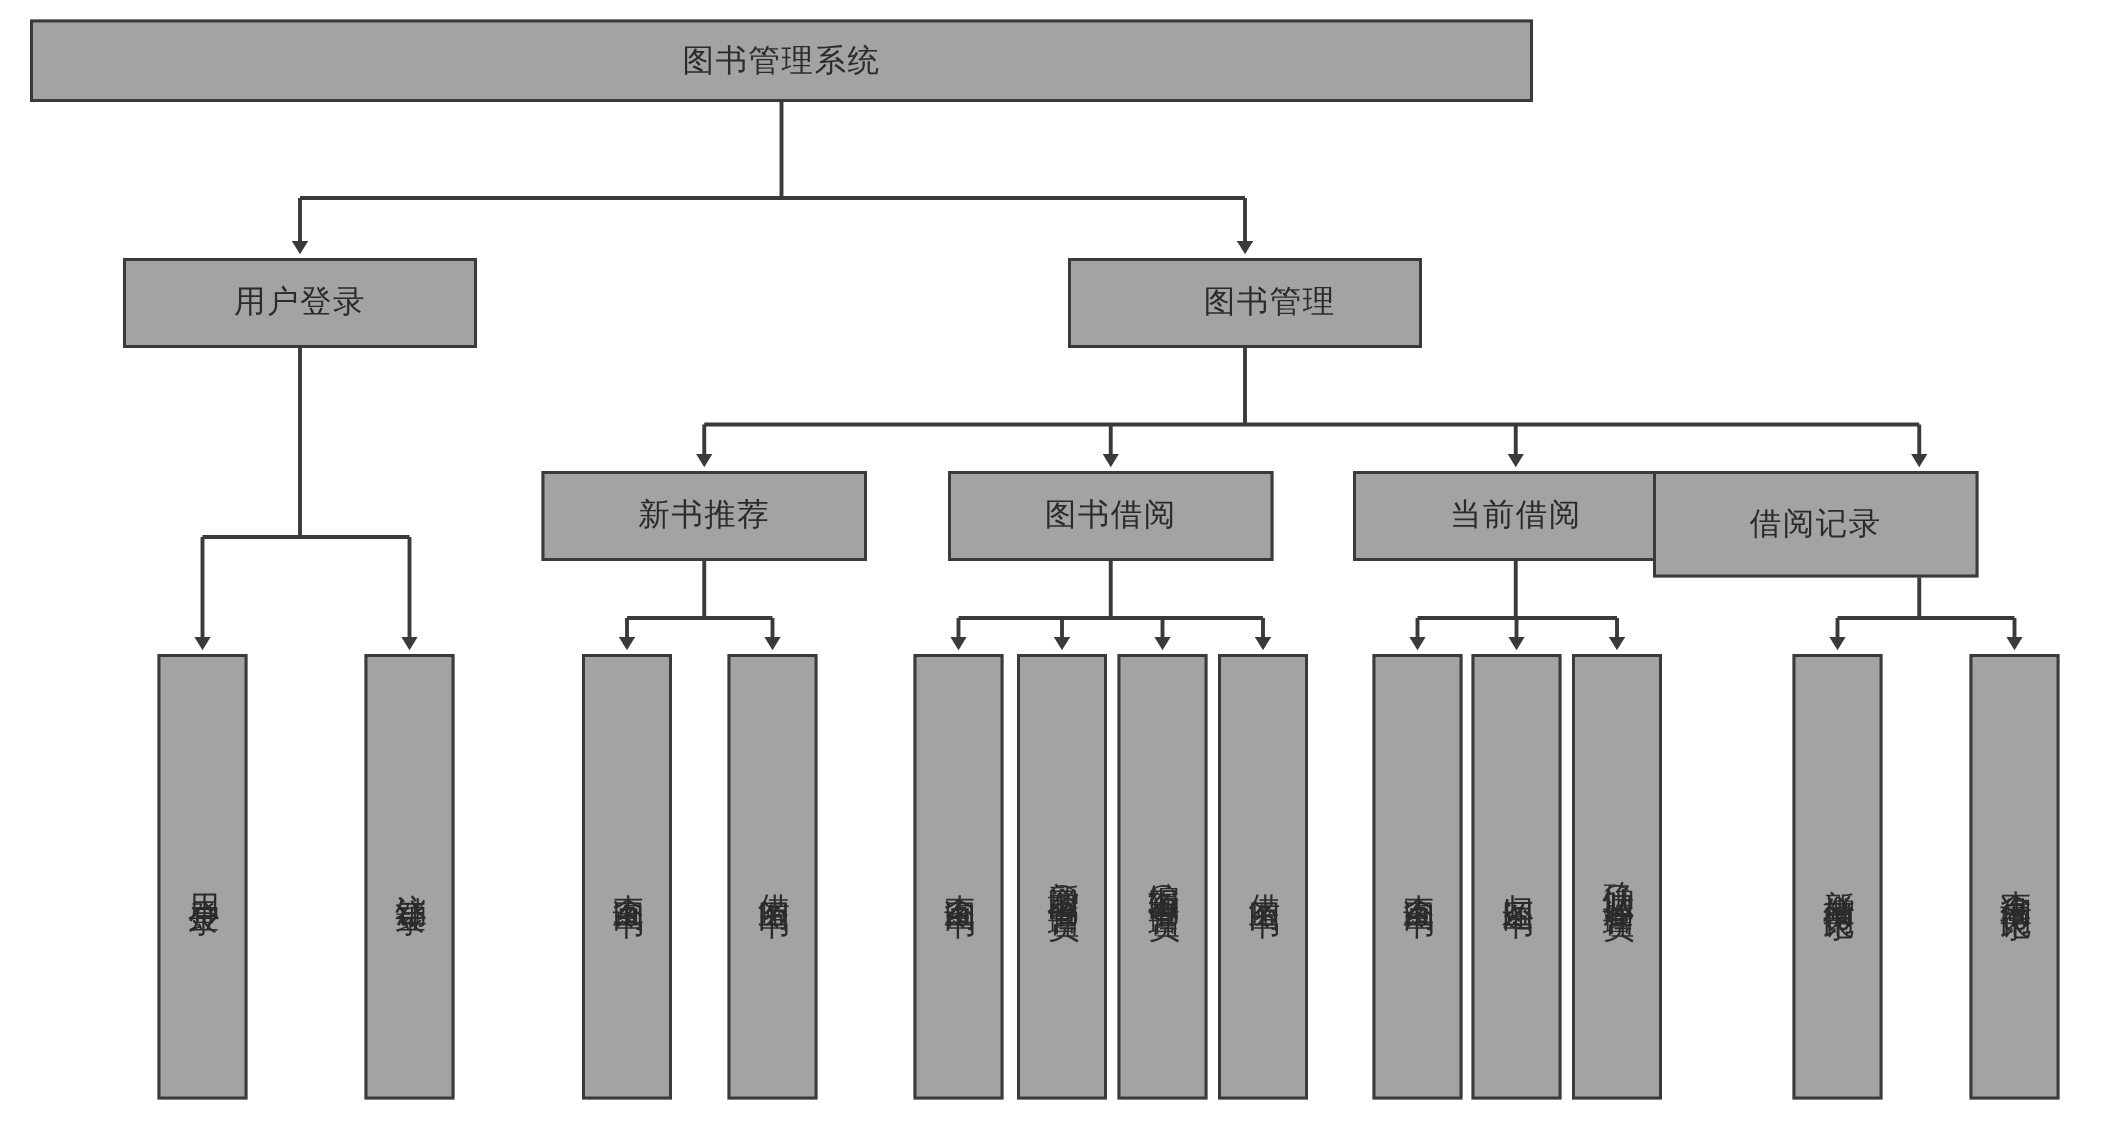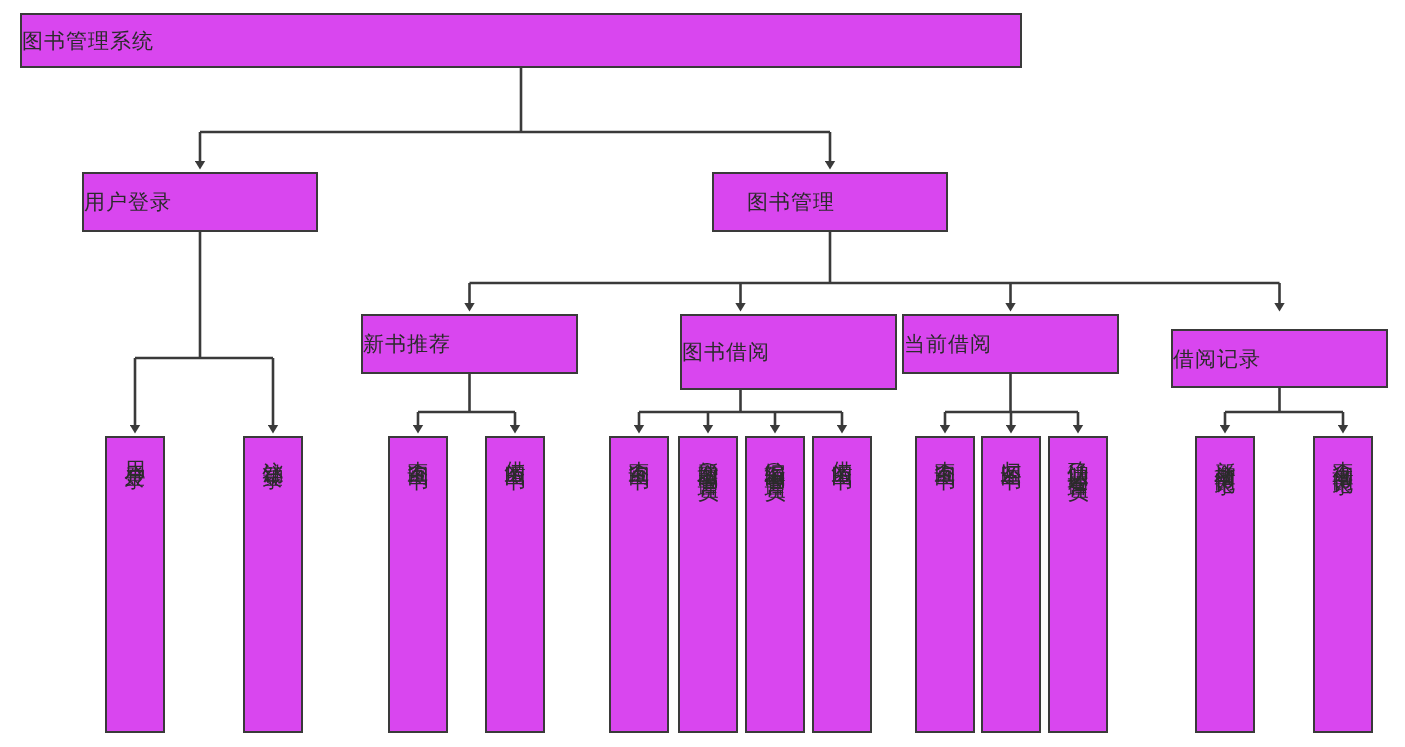--- a/index.html
+++ b/index.html
@@ -22,24 +22,24 @@
     left: 0;
     top: 0;
     width: 1405px;
     height: 747px;
     pointer-events: none;
   }
   .node {
     position: absolute;
     box-sizing: border-box;
     border: 2px solid #3a3a3a;
-    background: #d946ef;
+    background: #a3a3a3;
     display: flex;
     align-items: center;
-    justify-content: flex-start;
+    justify-content: center;
     color: #2b2b2b;
     overflow: hidden;
   }
   .node.h {
     font-size: 21px;
     letter-spacing: 1px;
     line-height: 1.1;
   }
   .node.v {
     writing-mode: vertical-rl;
@@ -116,27 +116,27 @@
       </div>
       <div class="node h" style="left: 82px; top: 172px; width: 236px; height: 60px;">
         <span class="htxt">用户登录</span>
       </div>
       <div class="node h" style="left: 712px; top: 172px; width: 236px; height: 60px; padding-left: 33px;">
         <span class="htxt">图书管理</span>
       </div>
       <div class="node h" style="left: 361px; top: 314px; width: 217px; height: 60px;">
         <span class="htxt">新书推荐</span>
       </div>
-      <div class="node h" style="left: 632px; top: 314px; width: 217px; height: 76px; margin-left: 48px;">
+      <div class="node h" style="left: 632px; top: 314px; width: 217px; height: 60px;">
         <span class="htxt">图书借阅</span>
       </div>
       <div class="node h" style="left: 902px; top: 314px; width: 217px; height: 60px;">
         <span class="htxt">当前借阅</span>
       </div>
-      <div class="node h" style="left: 1171px; top: 314px; width: 217px; height: 59px; margin-top: 15px;">
+      <div class="node h" style="left: 1102px; top: 314px; width: 217px; height: 71px;">
         <span class="htxt">借阅记录</span>
       </div>
       <div class="node v" style="left: 105px; top: 436px; width: 60px; height: 297px;">
         <span class="vtxt">用户登录</span>
       </div>
       <div class="node v" style="left: 243px; top: 436px; width: 60px; height: 297px;">
         <span class="vtxt">注销登录</span>
       </div>
       <div class="node v" style="left: 388px; top: 436px; width: 60px; height: 297px;">
         <span class="vtxt">查询图书</span>

